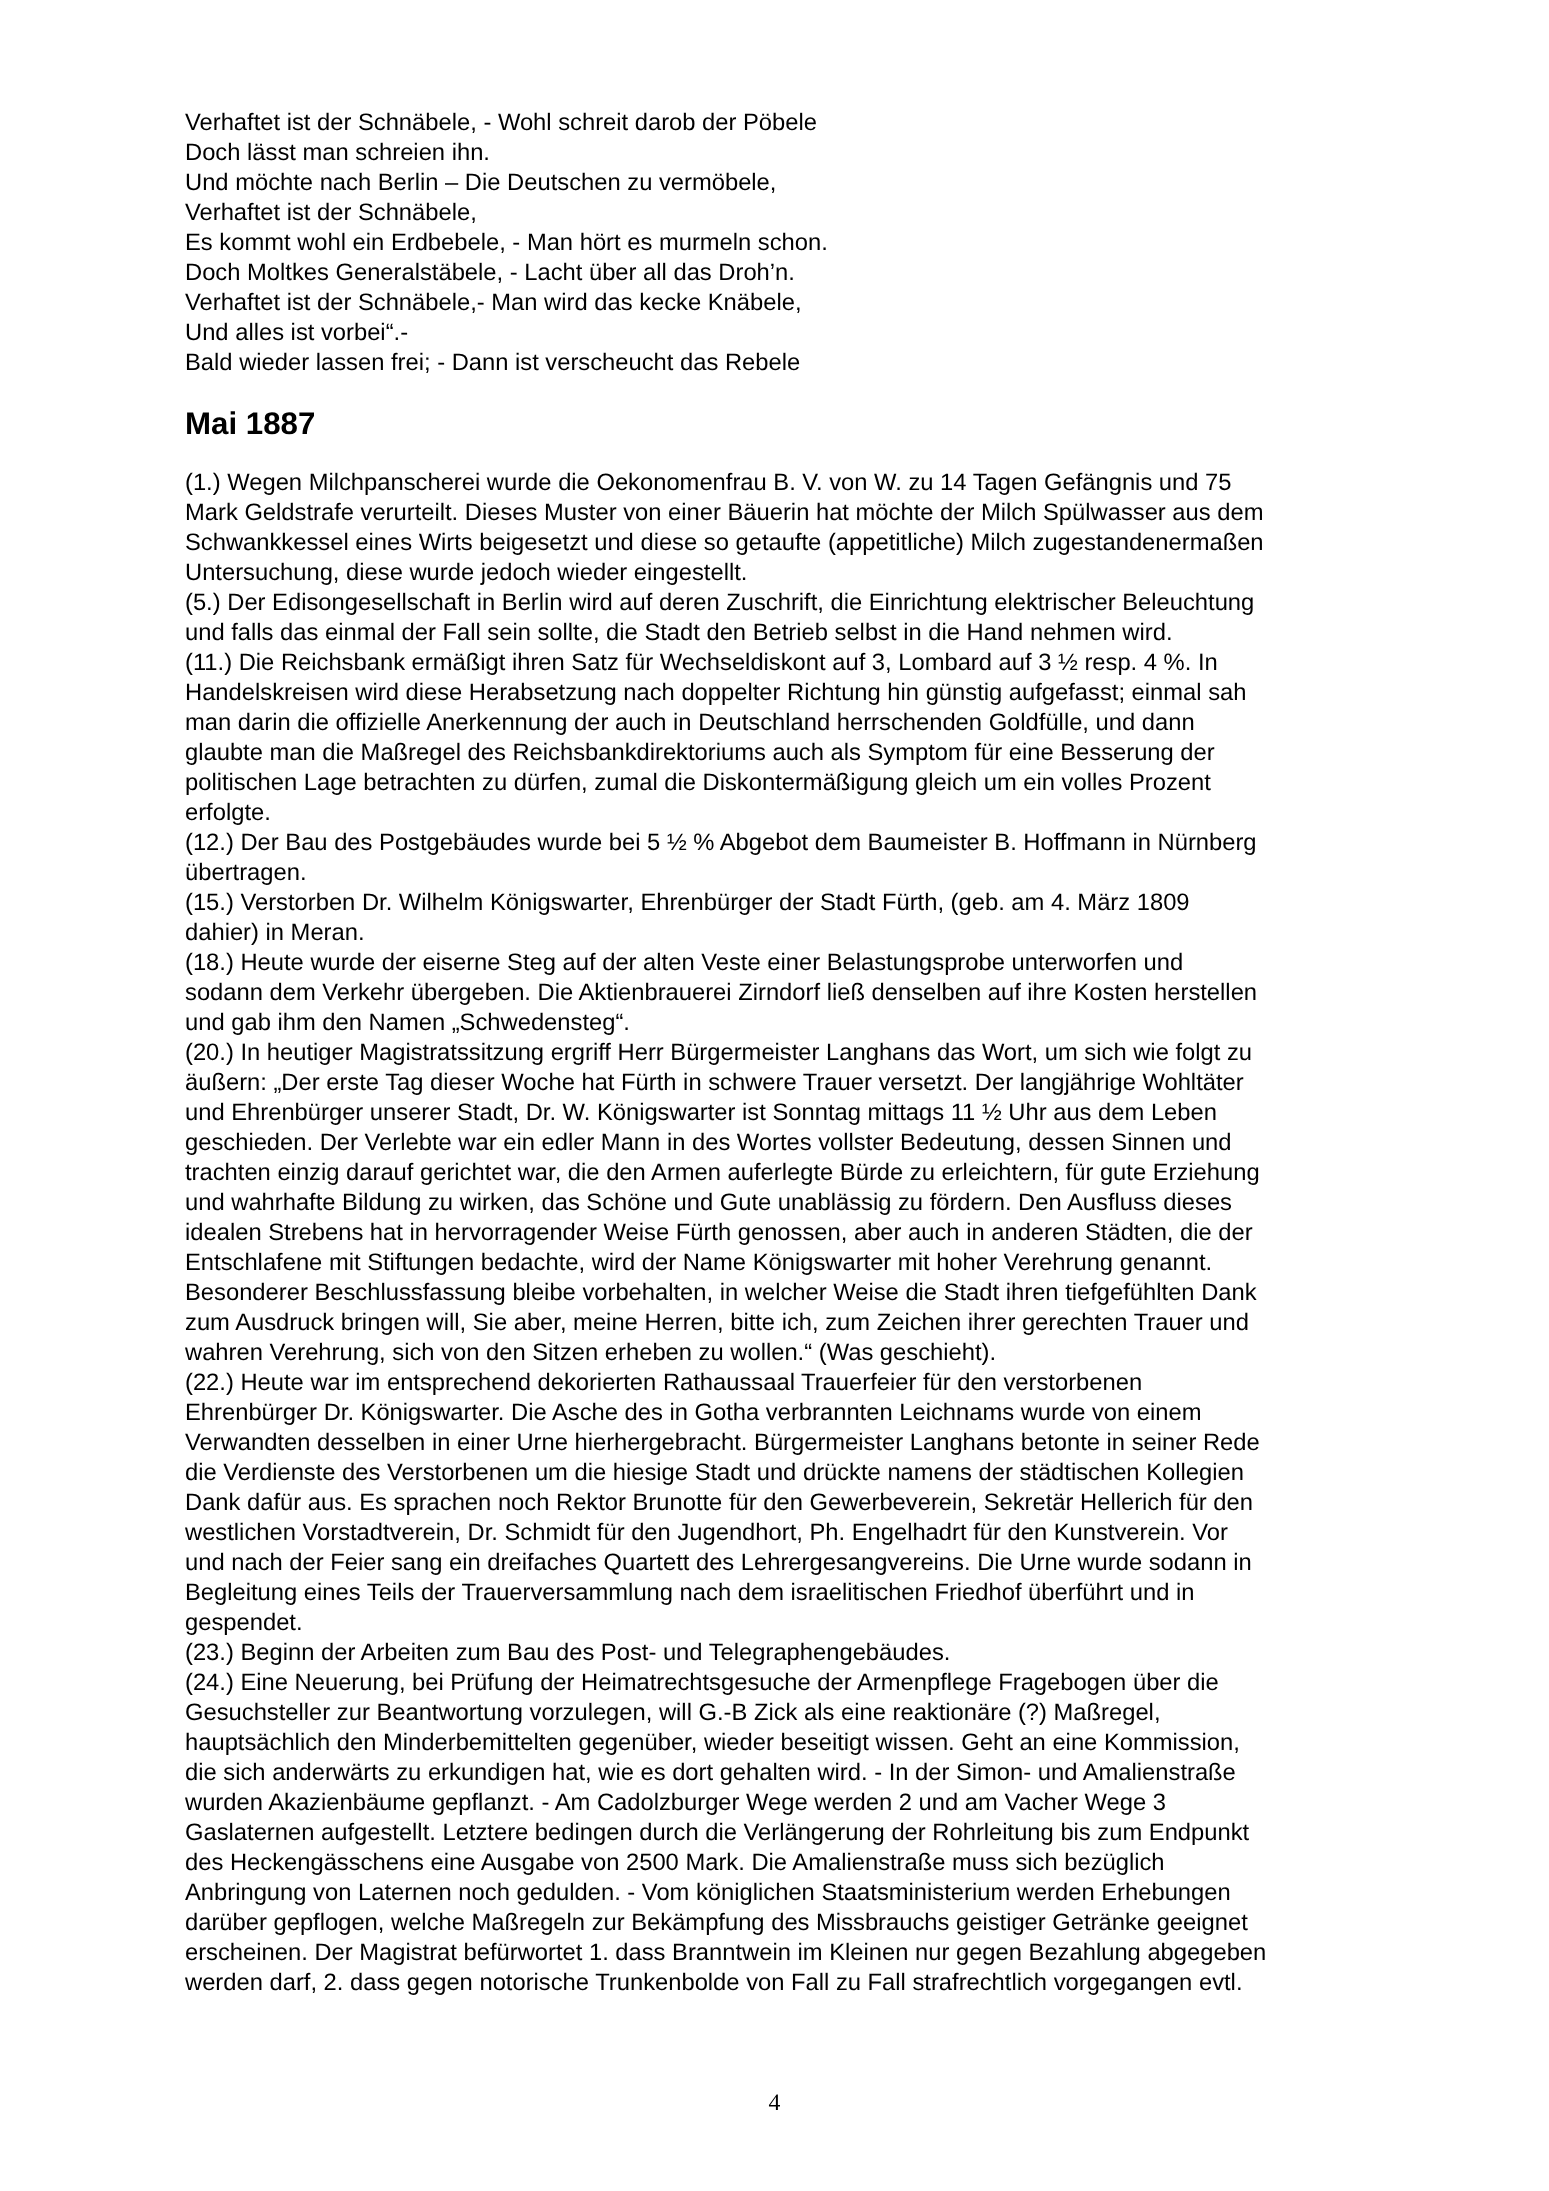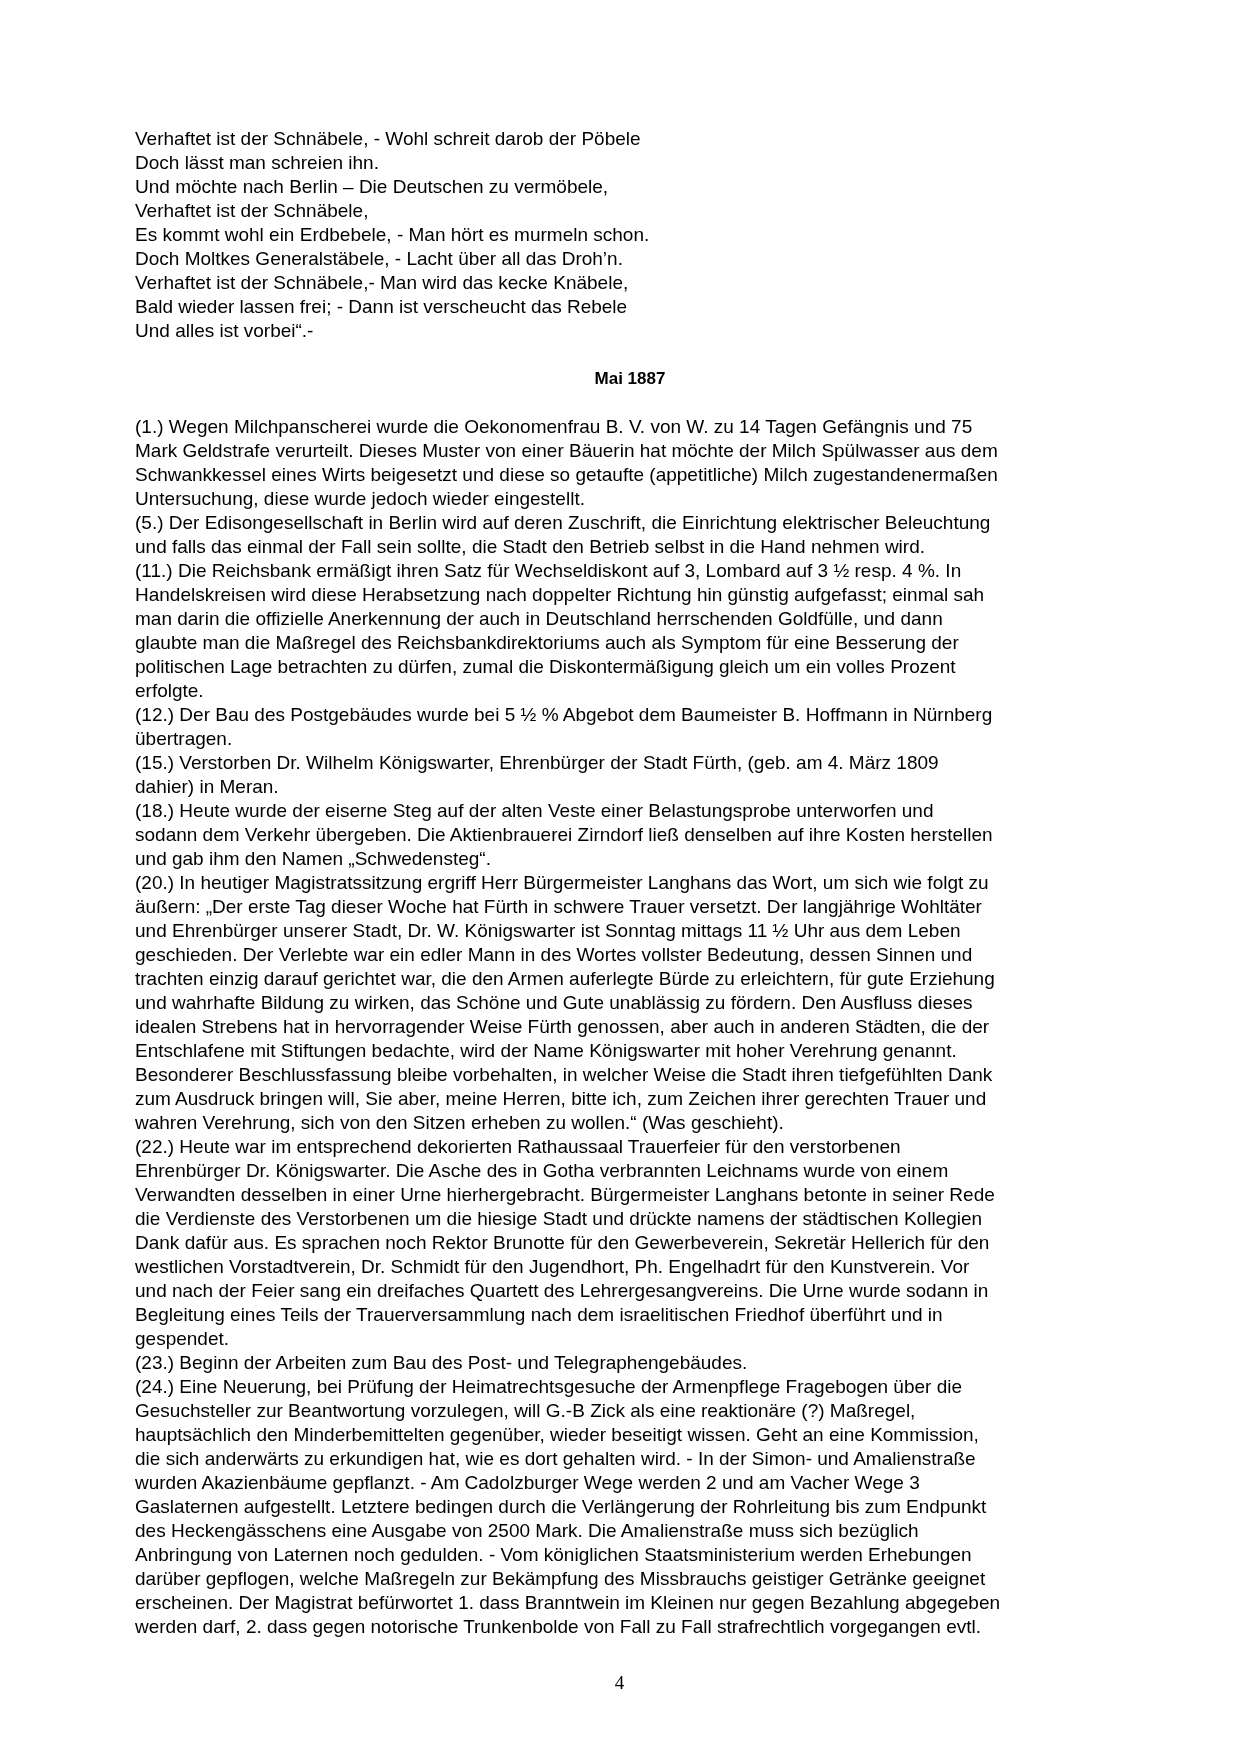--- a/index.html
+++ b/index.html
@@ -7,34 +7,32 @@
     position: relative;
     width: 1239px;
     height: 1753px;
     background: #ffffff;
     color: #000000;
     font-family: "Liberation Sans", sans-serif;
     overflow: hidden;
   }
   .content {
     position: absolute;
-    left: 135px;
+    left: 148px;
     top: 87px;
     width: 990px;
     font-size: 19px;
     line-height: 24px;
-    margin-top: 40px;
   }
   .poem-line, .entry-line { white-space: nowrap; }
   .heading {
-    font-size: 17px;
+    font-size: 25px;
     line-height: 24px;
     font-weight: 700;
     margin: 24px 0;
-    text-align: center;
   }
   .entries { margin: 0; }
   .page-number {
     position: absolute;
     left: 0;
     top: 1671px;
     width: 1239px;
     text-align: center;
     font-family: "Liberation Serif", serif;
     font-size: 19px;
@@ -47,22 +45,22 @@
 <div class="page">
   <div class="content">
     <div class="poem">
         <div class="poem-line">Verhaftet ist der Schnäbele, - Wohl schreit darob der Pöbele</div>
         <div class="poem-line">Doch lässt man schreien ihn.</div>
         <div class="poem-line">Und möchte nach Berlin – Die Deutschen zu vermöbele,</div>
         <div class="poem-line">Verhaftet ist der Schnäbele,</div>
         <div class="poem-line">Es kommt wohl ein Erdbebele, - Man hört es murmeln schon.</div>
         <div class="poem-line">Doch Moltkes Generalstäbele, - Lacht über all das Droh’n.</div>
         <div class="poem-line">Verhaftet ist der Schnäbele,- Man wird das kecke Knäbele,</div>
+        <div class="poem-line">Und alles ist vorbei“.-</div>
         <div class="poem-line">Bald wieder lassen frei; - Dann ist verscheucht das Rebele</div>
-        <div class="poem-line">Und alles ist vorbei“.-</div>
       </div>
     <div class="heading">Mai 1887</div>
     <div class="entries">
         <div class="entry">
           <div class="entry-line">(1.) Wegen Milchpanscherei wurde die Oekonomenfrau B. V. von W. zu 14 Tagen Gefängnis und 75</div>
           <div class="entry-line">Mark Geldstrafe verurteilt. Dieses Muster von einer Bäuerin hat möchte der Milch Spülwasser aus dem</div>
           <div class="entry-line">Schwankkessel eines Wirts beigesetzt und diese so getaufte (appetitliche) Milch zugestandenermaßen</div>
           <div class="entry-line">Untersuchung, diese wurde jedoch wieder eingestellt.</div>
         </div>
         <div class="entry">

